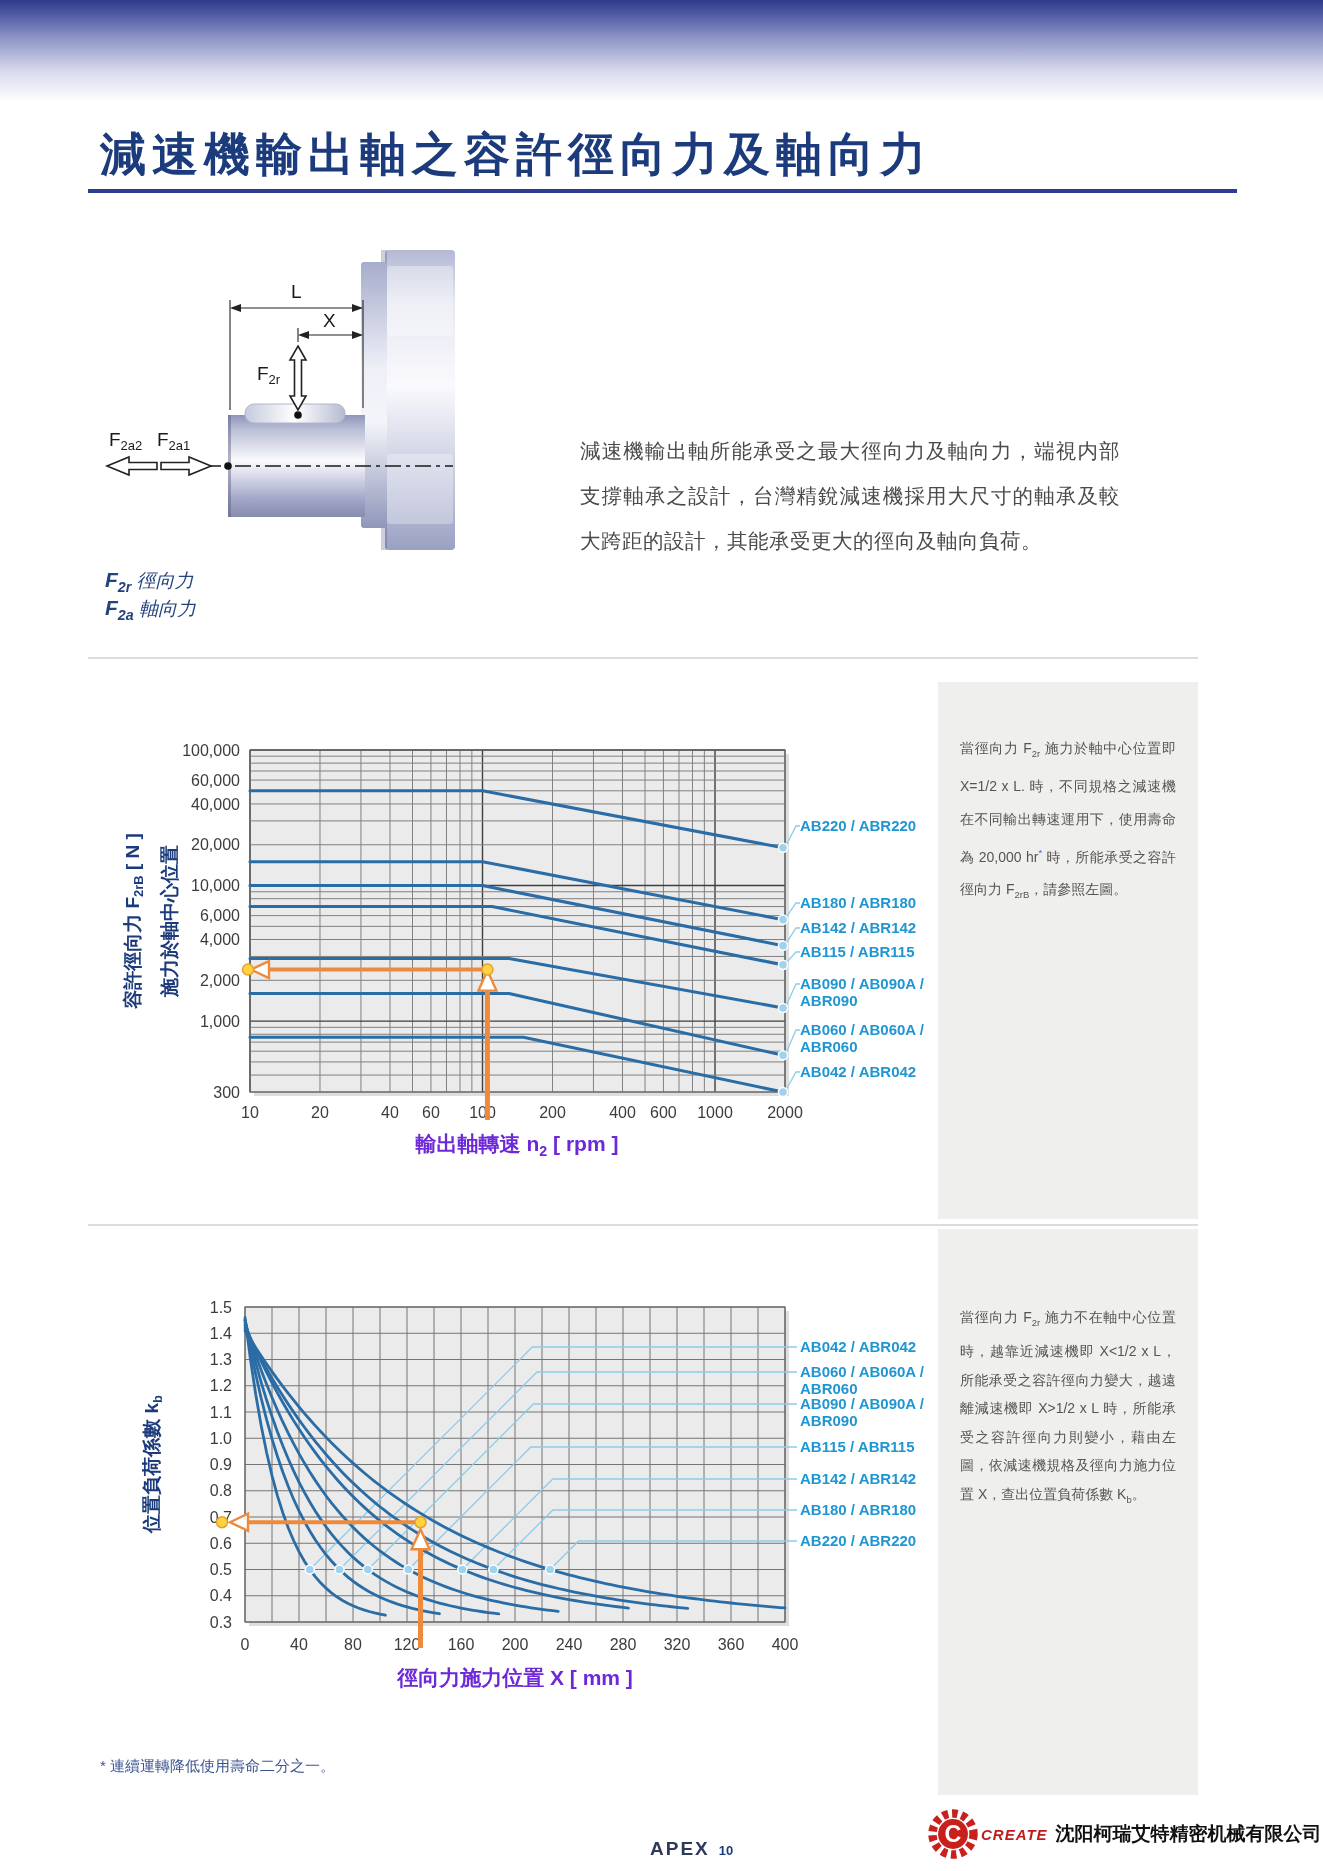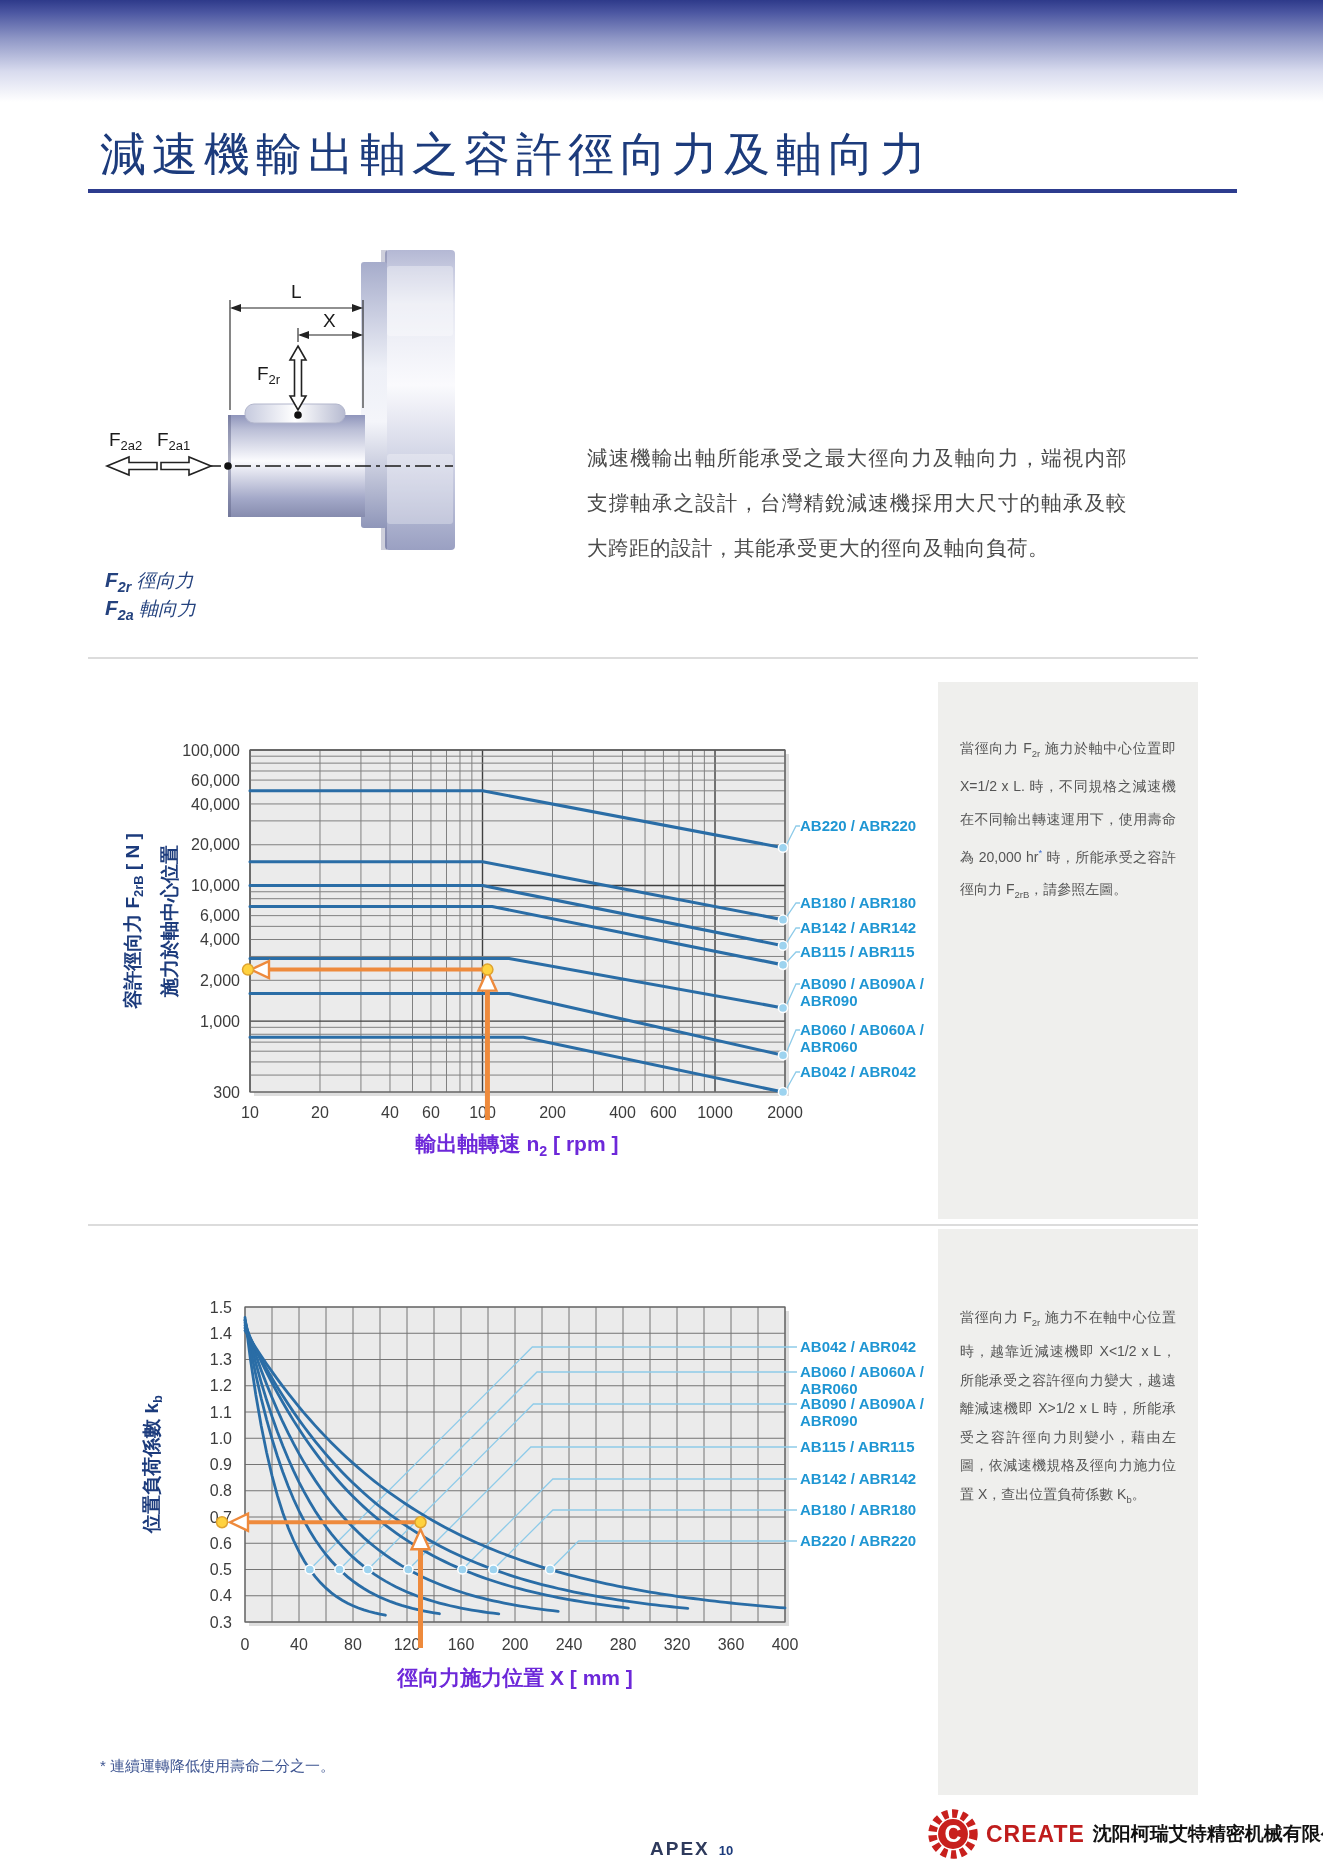--- a/index.html
+++ b/index.html
@@ -1,41 +1,41 @@
 <!DOCTYPE html>
 <html><head>
 <meta charset="utf-8">
 <style>
   html,body{margin:0;padding:0;background:#fff;}
   .page{position:relative;width:1323px;height:1871px;background:#fff;overflow:hidden;
         font-family:"Liberation Sans",sans-serif;}
   .banner{position:absolute;left:0;top:0;width:1323px;height:102px;
     background:linear-gradient(180deg,#2e3a8a 0%,#4b56a1 12%,#8f97c6 38%,#d8dbee 70%,#ffffff 100%);}
-  .title{position:absolute;left:100px;top:124px;font-size:46px;font-weight:normal;
+  .title{position:absolute;left:100px;top:124px;font-size:46px;font-weight:bold;
     color:#1c3b7c;letter-spacing:6px;white-space:nowrap;}
   .title-rule{position:absolute;left:88px;top:189px;width:1149px;height:4px;background:#2d3c8e;}
   .legend-line{position:absolute;left:105px;font-size:19px;color:#24427e;white-space:nowrap;font-style:italic;}
   .legend-line b{font-size:21px;}
   sub{font-size:68%;} sup{font-size:68%;}
   .intro{position:absolute;left:580px;top:428px;width:540px;font-size:20.5px;line-height:45px;
     color:#4a4a4a;text-align:justify;letter-spacing:0.5px;}
   .divider{position:absolute;left:88px;width:1110px;height:2px;background:#dcdcdc;}
   .sidebar-box{position:absolute;left:938px;width:260px;background:#efefed;box-sizing:border-box;}
   .sidebar-box .note{color:#555;font-size:14px;text-align:justify;}
   .sidebar-box sup{color:#3a6bd0;}
   .axis-title-x{position:absolute;transform:translateX(-50%);font-size:21px;font-weight:bold;
     color:#6d28d9;white-space:nowrap;}
   .axis-title-y{position:absolute;transform:translate(-50%,-50%) rotate(-90deg);font-size:19px;
     font-weight:bold;color:#1c3b7c;white-space:nowrap;}
   .footnote{position:absolute;left:100px;top:1757px;font-size:15px;color:#3c5390;}
   .apex{position:absolute;left:650px;top:1838px;color:#2e3a5c;}
   .apex .brand{font-size:19px;font-weight:bold;letter-spacing:2px;}
   .apex .pageno{font-size:13px;font-weight:bold;color:#1c3b7c;margin-left:9px;}
   .brandmark{position:absolute;left:925px;top:1806px;display:flex;align-items:center;}
-  .brandmark .create{font-size:23px;font-weight:bold;color:#bf1d1d;letter-spacing:1px;margin-left:5px;}
+  .brandmark .create{font-size:15px;font-weight:bold;color:#bf1d1d;letter-spacing:1px;font-style:italic;}
   .brandmark .company{font-size:19px;font-weight:bold;color:#111;margin-left:8px;white-space:nowrap;letter-spacing:0;}
   svg{font-family:"Liberation Sans",sans-serif;}
 </style>
 </head>
 <body>
 
 <div class="page">
 
   <div class="banner"></div>
   <h1 class="title" style="margin:0;">減速機輸出軸之容許徑向力及軸向力</h1>
@@ -99,21 +99,21 @@
 
     <path d="M62 222.5 H34 V217 L12 226 L34 235 V229.5 H62 Z" fill="#fff" stroke="#222" stroke-width="1.6"></path>
     <path d="M66 222.5 H94 V217 L116 226 L94 235 V229.5 H66 Z" fill="#fff" stroke="#222" stroke-width="1.6"></path>
     <text x="14" y="206" font-size="19" fill="#1a1a1a"><tspan>F</tspan><tspan font-size="13" dy="4">2a2</tspan></text>
     <text x="62" y="206" font-size="19" fill="#1a1a1a"><tspan>F</tspan><tspan font-size="13" dy="4">2a1</tspan></text>
   </svg>
 
   <div class="legend-line" style="top:568px;"><b>F<sub>2r</sub></b> 徑向力</div>
   <div class="legend-line" style="top:596px;"><b>F<sub>2a</sub></b> 軸向力</div>
 
-  <p class="intro" style="margin:7px;">減速機輸出軸所能承受之最大徑向力及軸向力，端視内部支撐軸承之設計，台灣精銳減速機採用大尺寸的軸承及較大跨距的設計，其能承受更大的徑向及軸向負荷。</p>
+  <p class="intro" style="margin:0;">減速機輸出軸所能承受之最大徑向力及軸向力，端視内部支撐軸承之設計，台灣精銳減速機採用大尺寸的軸承及較大跨距的設計，其能承受更大的徑向及軸向負荷。</p>
 
   <div class="divider" style="top:657px;"></div>
   <div class="divider" style="top:1224px;"></div>
 
   <div class="sidebar-box" style="top:682px;height:537px;padding:50px 22px 0 22px;">
     <div class="note" style="line-height:33px;">當徑向力 F<sub>2r</sub> 施力於軸中心位置即 X=1/2 x L. 時，不同規格之減速機在不同輸出轉速運用下，使用壽命為 20,000 hr<sup>*</sup> 時，所能承受之容許徑向力 F<sub>2rB</sub>，請參照左圖。</div>
   </div>
   <div class="sidebar-box" style="top:1229px;height:566px;padding:74px 22px 0 22px;">
     <div class="note" style="line-height:28.5px;">當徑向力 F<sub>2r</sub> 施力不在軸中心位置時，越靠近減速機即 X&lt;1/2 x L，所能承受之容許徑向力變大，越遠離減速機即 X&gt;1/2 x L 時，所能承受之容許徑向力則變小，藉由左圖，依減速機規格及徑向力施力位置 X，查出位置負荷係數 K<sub>b</sub>。</div>
   </div>

